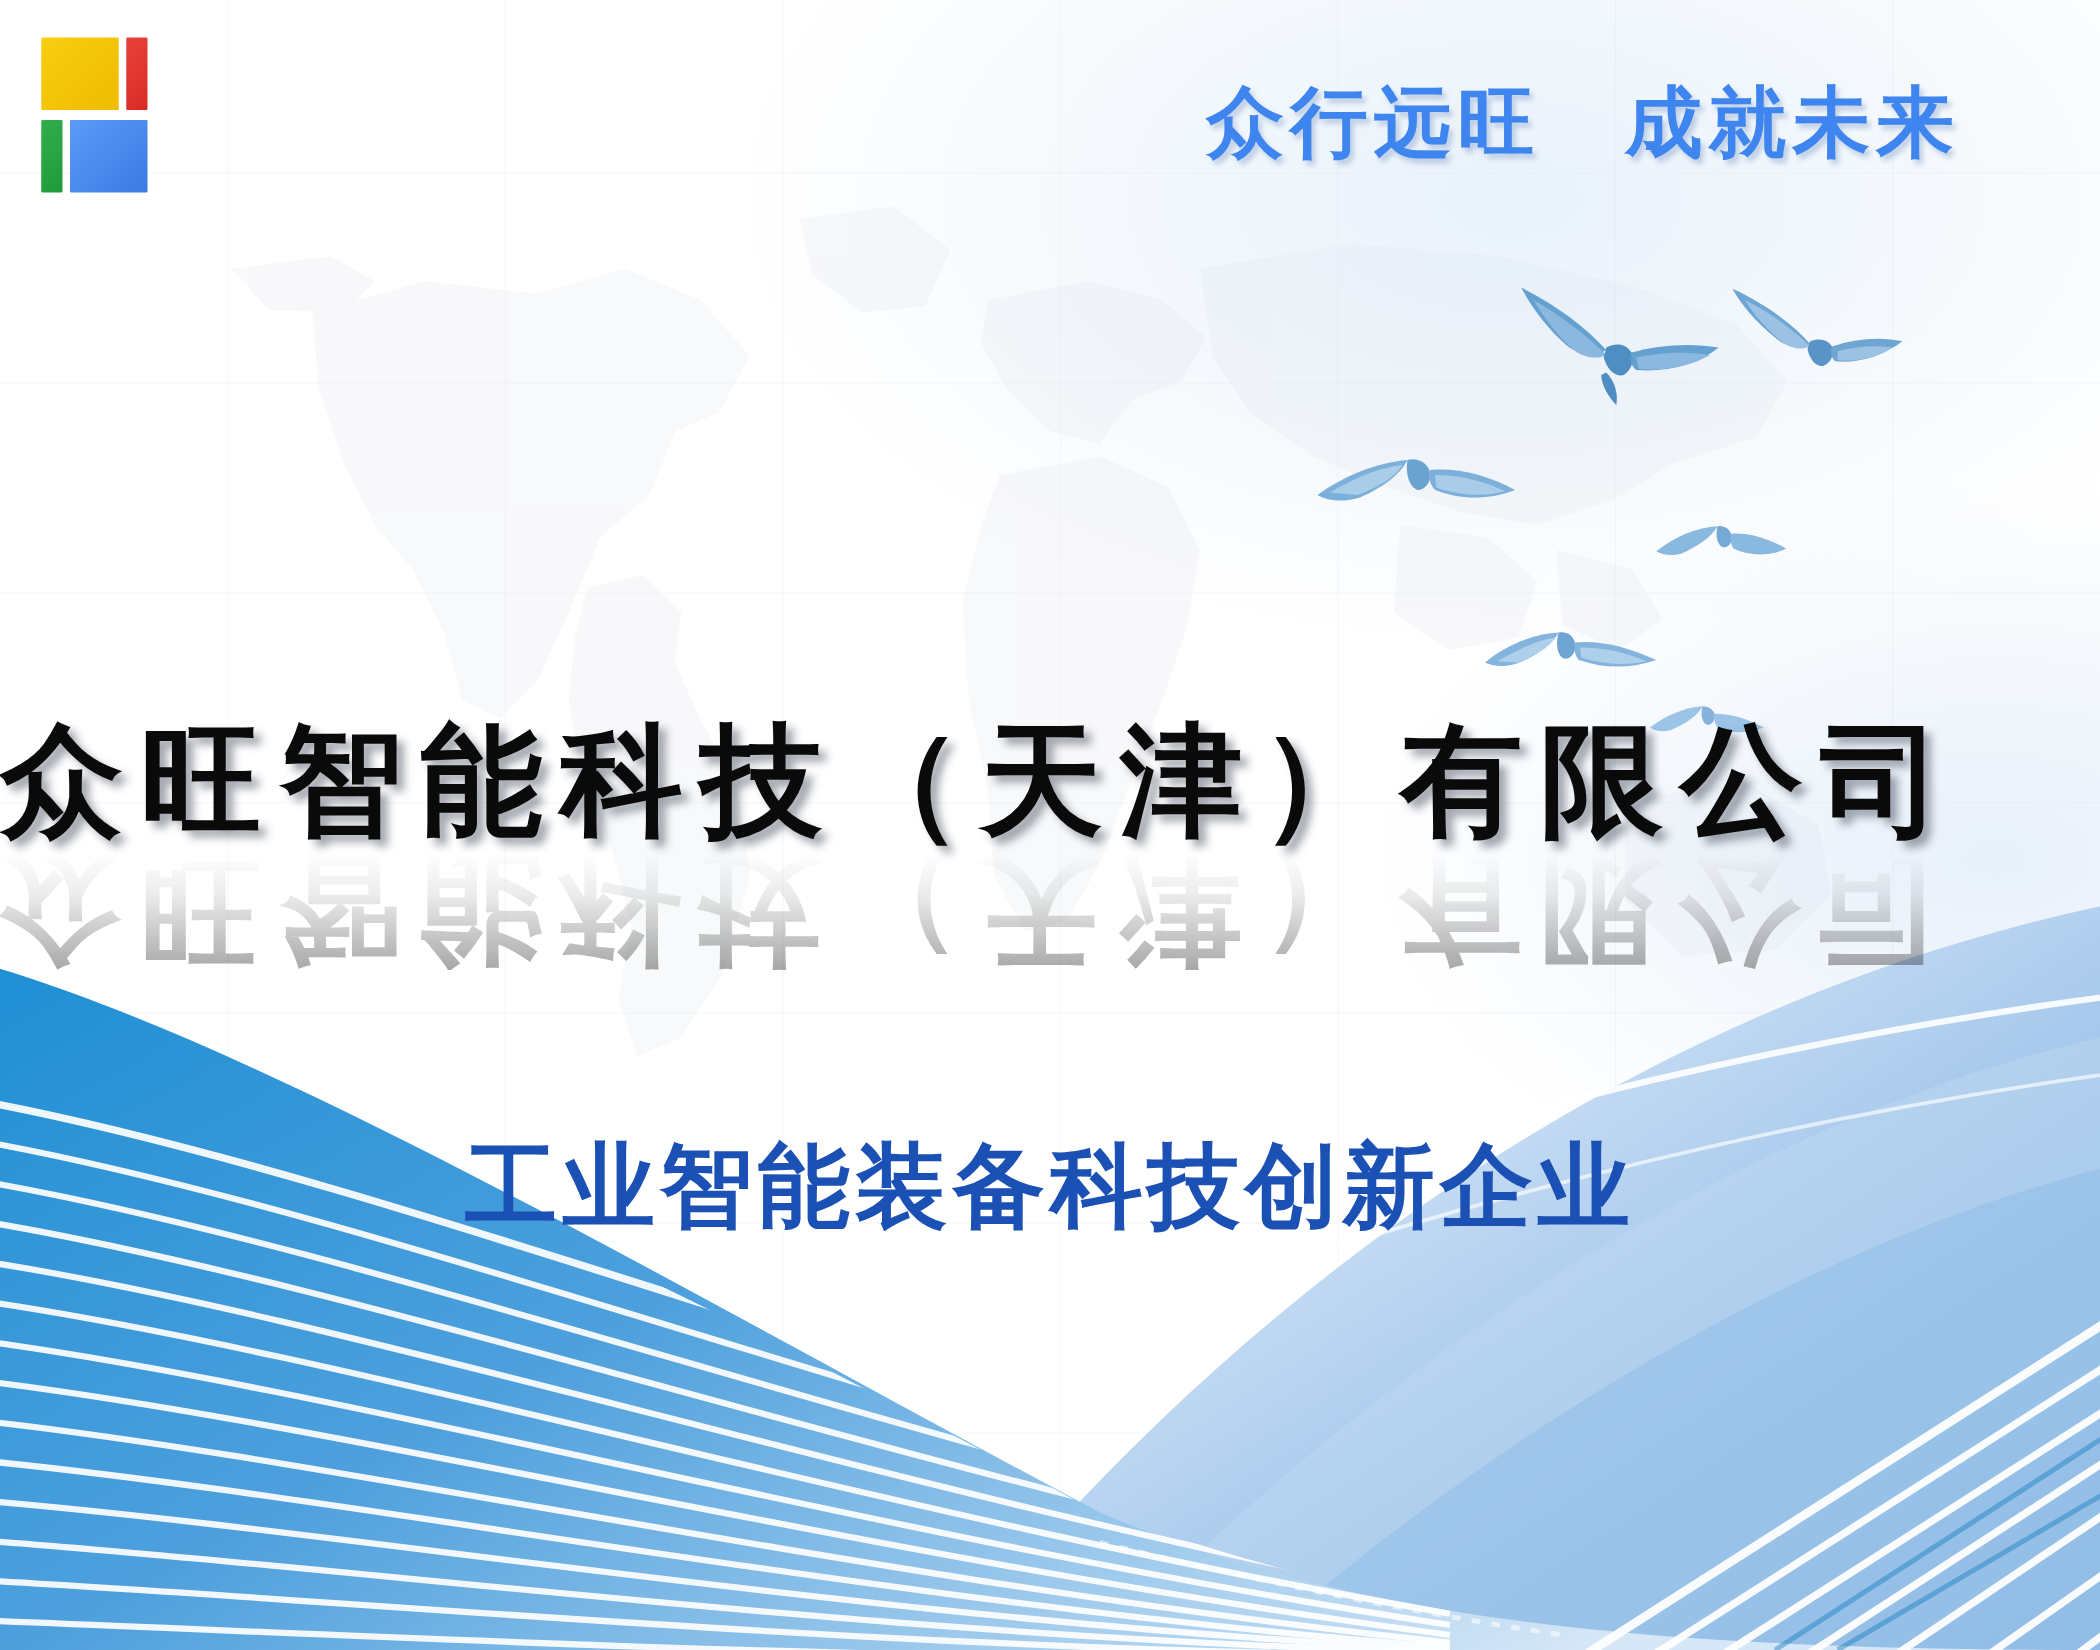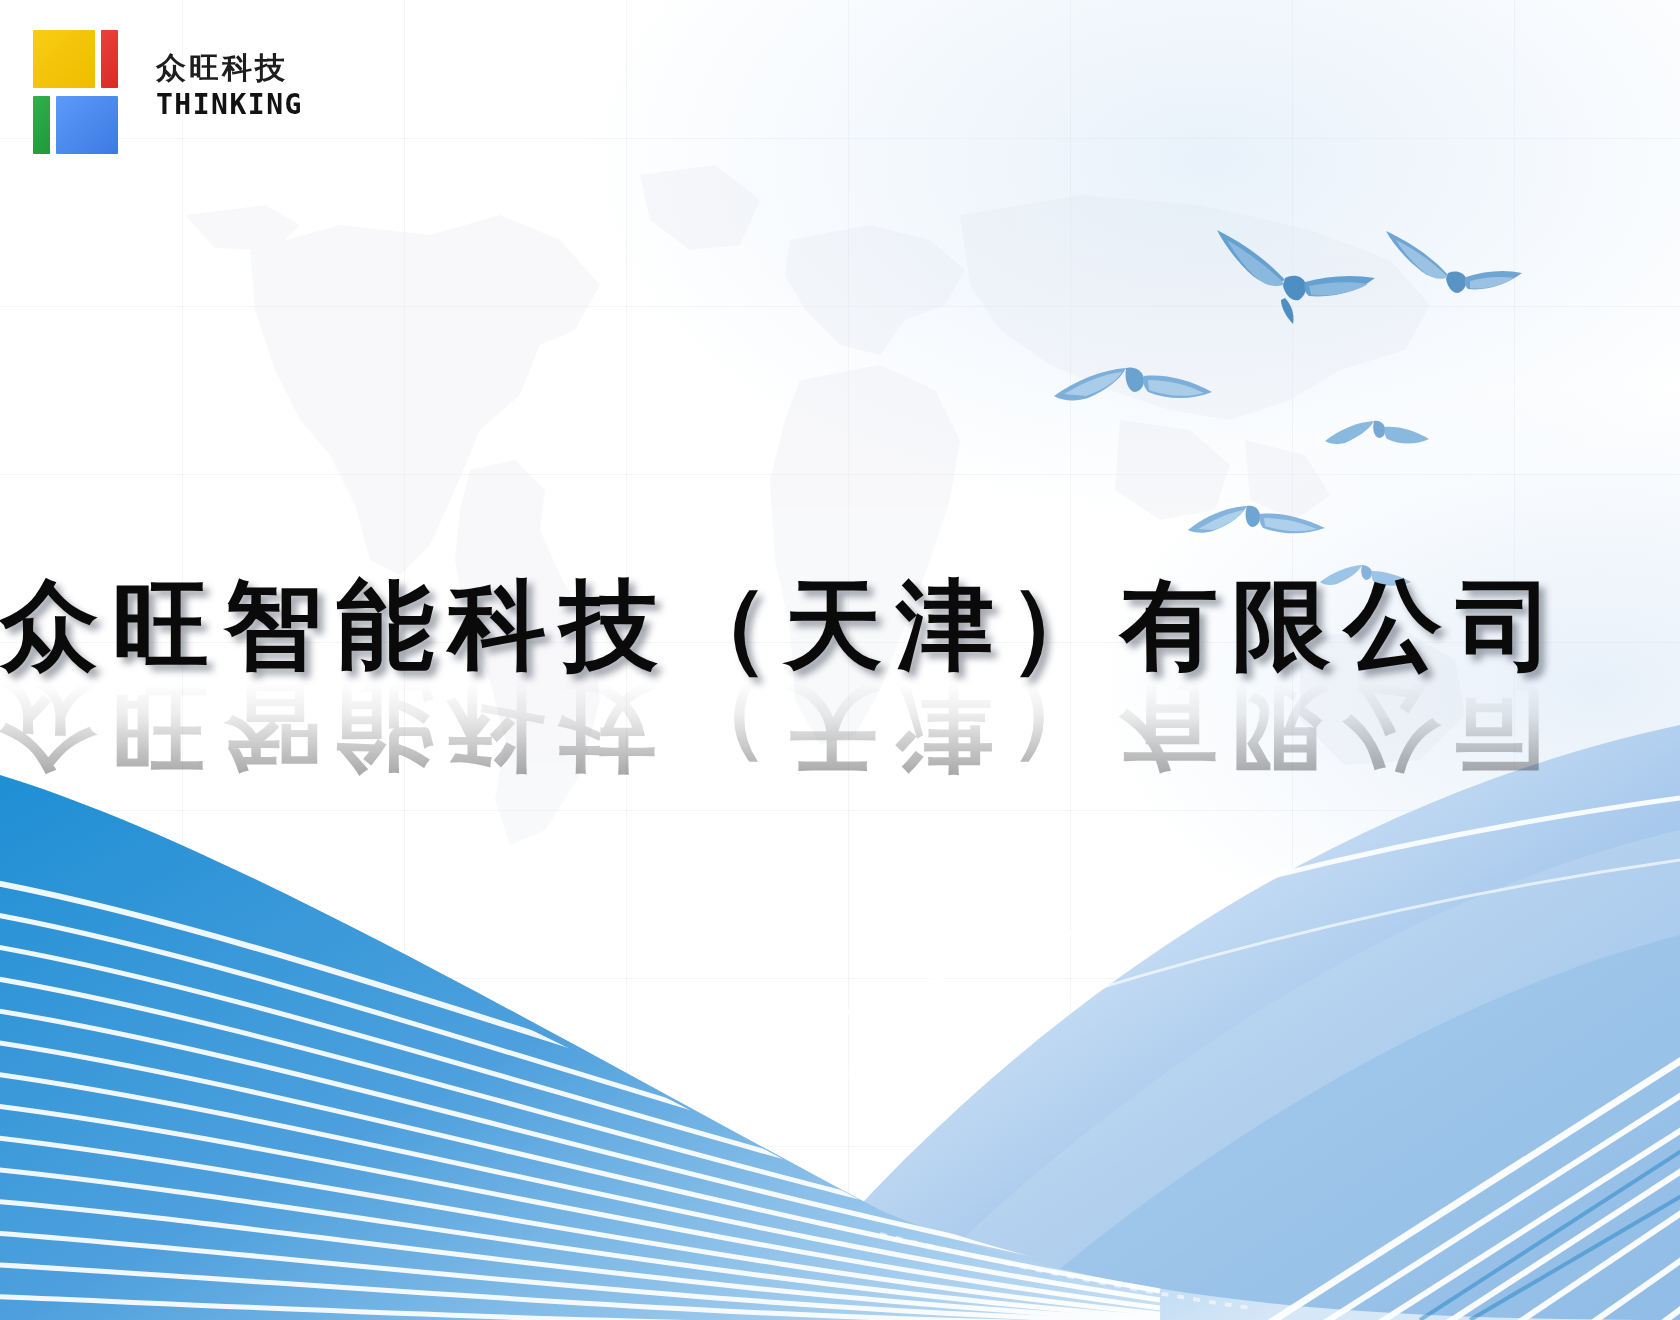--- a/index.html
+++ b/index.html
@@ -232,26 +232,23 @@
 
   <div class="header">
 
     <div class="logo">
       <div class="logo-marks">
         <span class="blk blk-yellow"></span>
         <span class="blk blk-red"></span>
         <span class="blk blk-green"></span>
         <span class="blk blk-blue"></span>
       </div>
-      <div class="logo-text">
-        <div class="logo-cn">众旺科技</div>
-        <div class="logo-en">THINKING</div>
-      </div>
     </div>
 
+    <div class="tagline">众行远旺　成就未来</div>
   </div>
 
   <div class="birds">
 
     <svg style="left:1205px; top:222px; width:180px; height:110px;" viewBox="0 0 180 110">
       <g fill="#5e9ccd">
         <path d="M12 8 C 40 22 64 40 80 58 C 70 64 58 62 48 54 C 34 42 20 24 12 8 Z" opacity="0.95"></path>
         <path d="M22 18 C 46 32 66 48 80 62 C 72 66 62 64 54 58 C 42 48 30 32 22 18 Z" fill="#8ab8de"></path>
         <path d="M80 56 C 88 52 96 53 100 60 C 103 66 100 74 94 78 C 86 80 80 72 78 64 Z" fill="#4f8ec2"></path>
         <path d="M100 60 C 122 54 146 52 170 56 C 152 70 128 76 104 74 C 99 70 98 64 100 60 Z" opacity="0.95"></path>
@@ -305,14 +302,15 @@
         <path d="M54 11 C 67 11 80 15 93 22 C 81 27 67 27 56 22 C 53 18 53 13 54 11 Z"></path>
       </g>
     </svg>
   </div>
 
   <div class="title-block">
     <div class="main-title">众旺智能科技（天津）有限公司</div>
     <div class="main-title-reflection">众旺智能科技（天津）有限公司</div>
   </div>
 
+  <div class="subtitle">工业智能装备科技创新企业</div>
 
 </div>
 
 </body></html>

